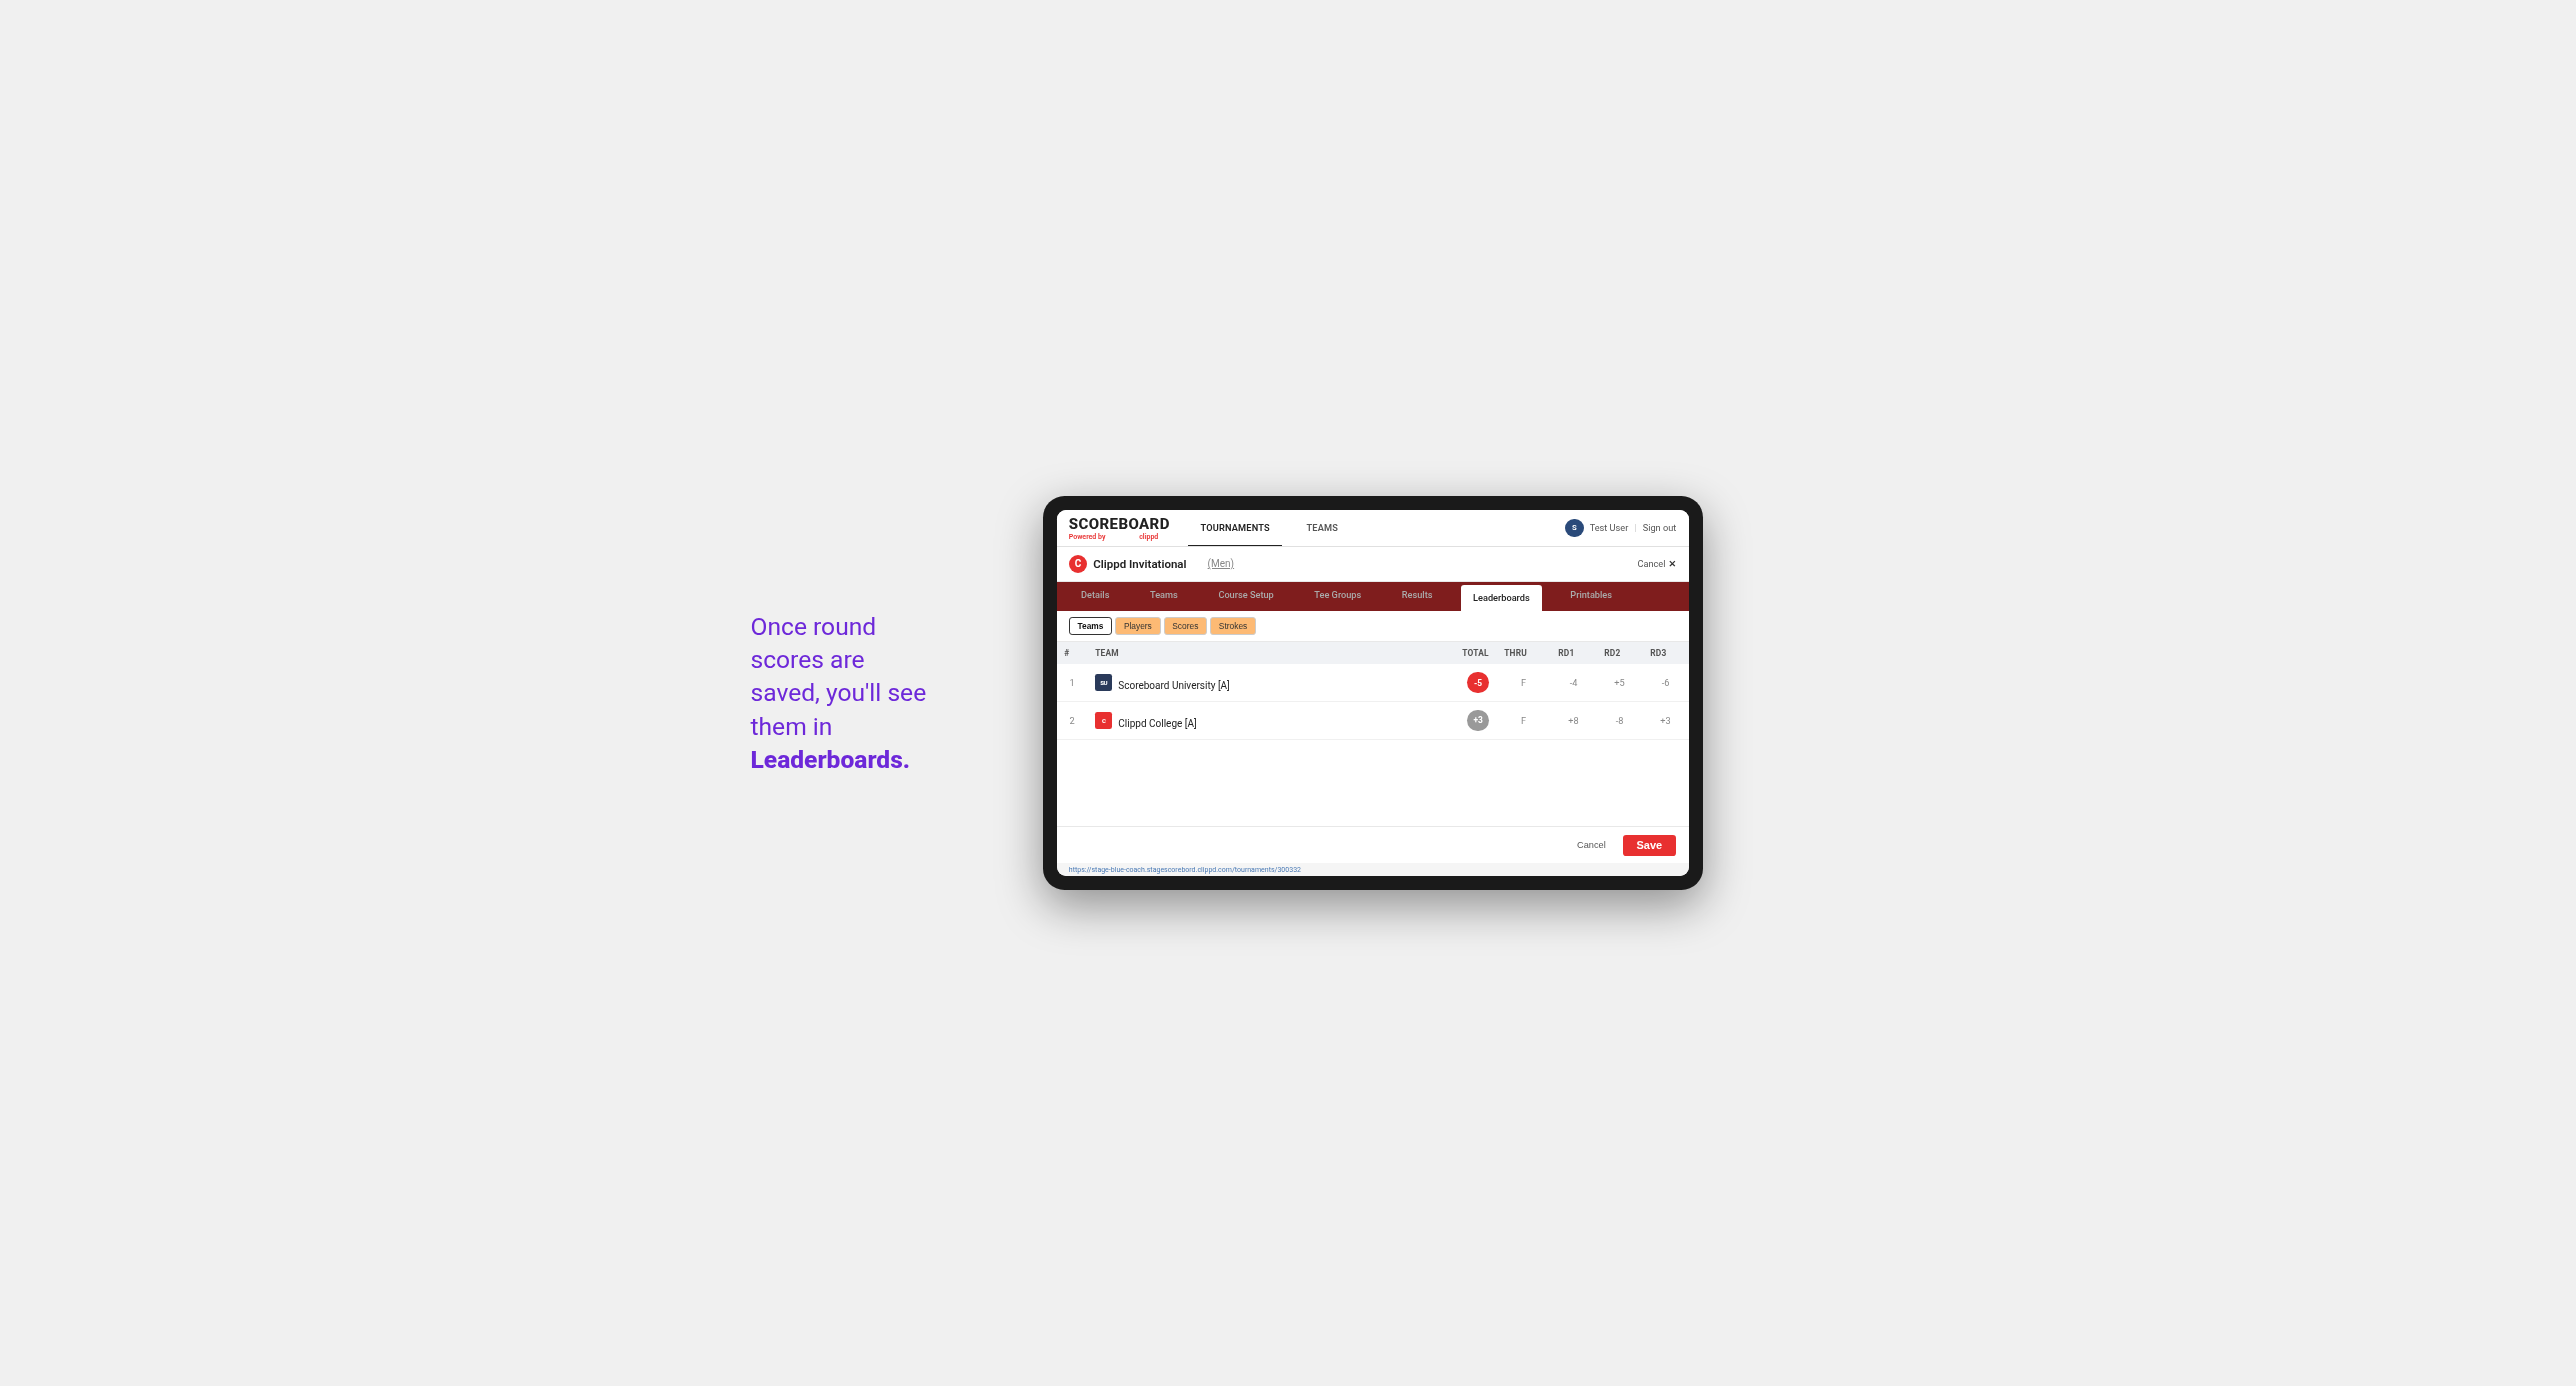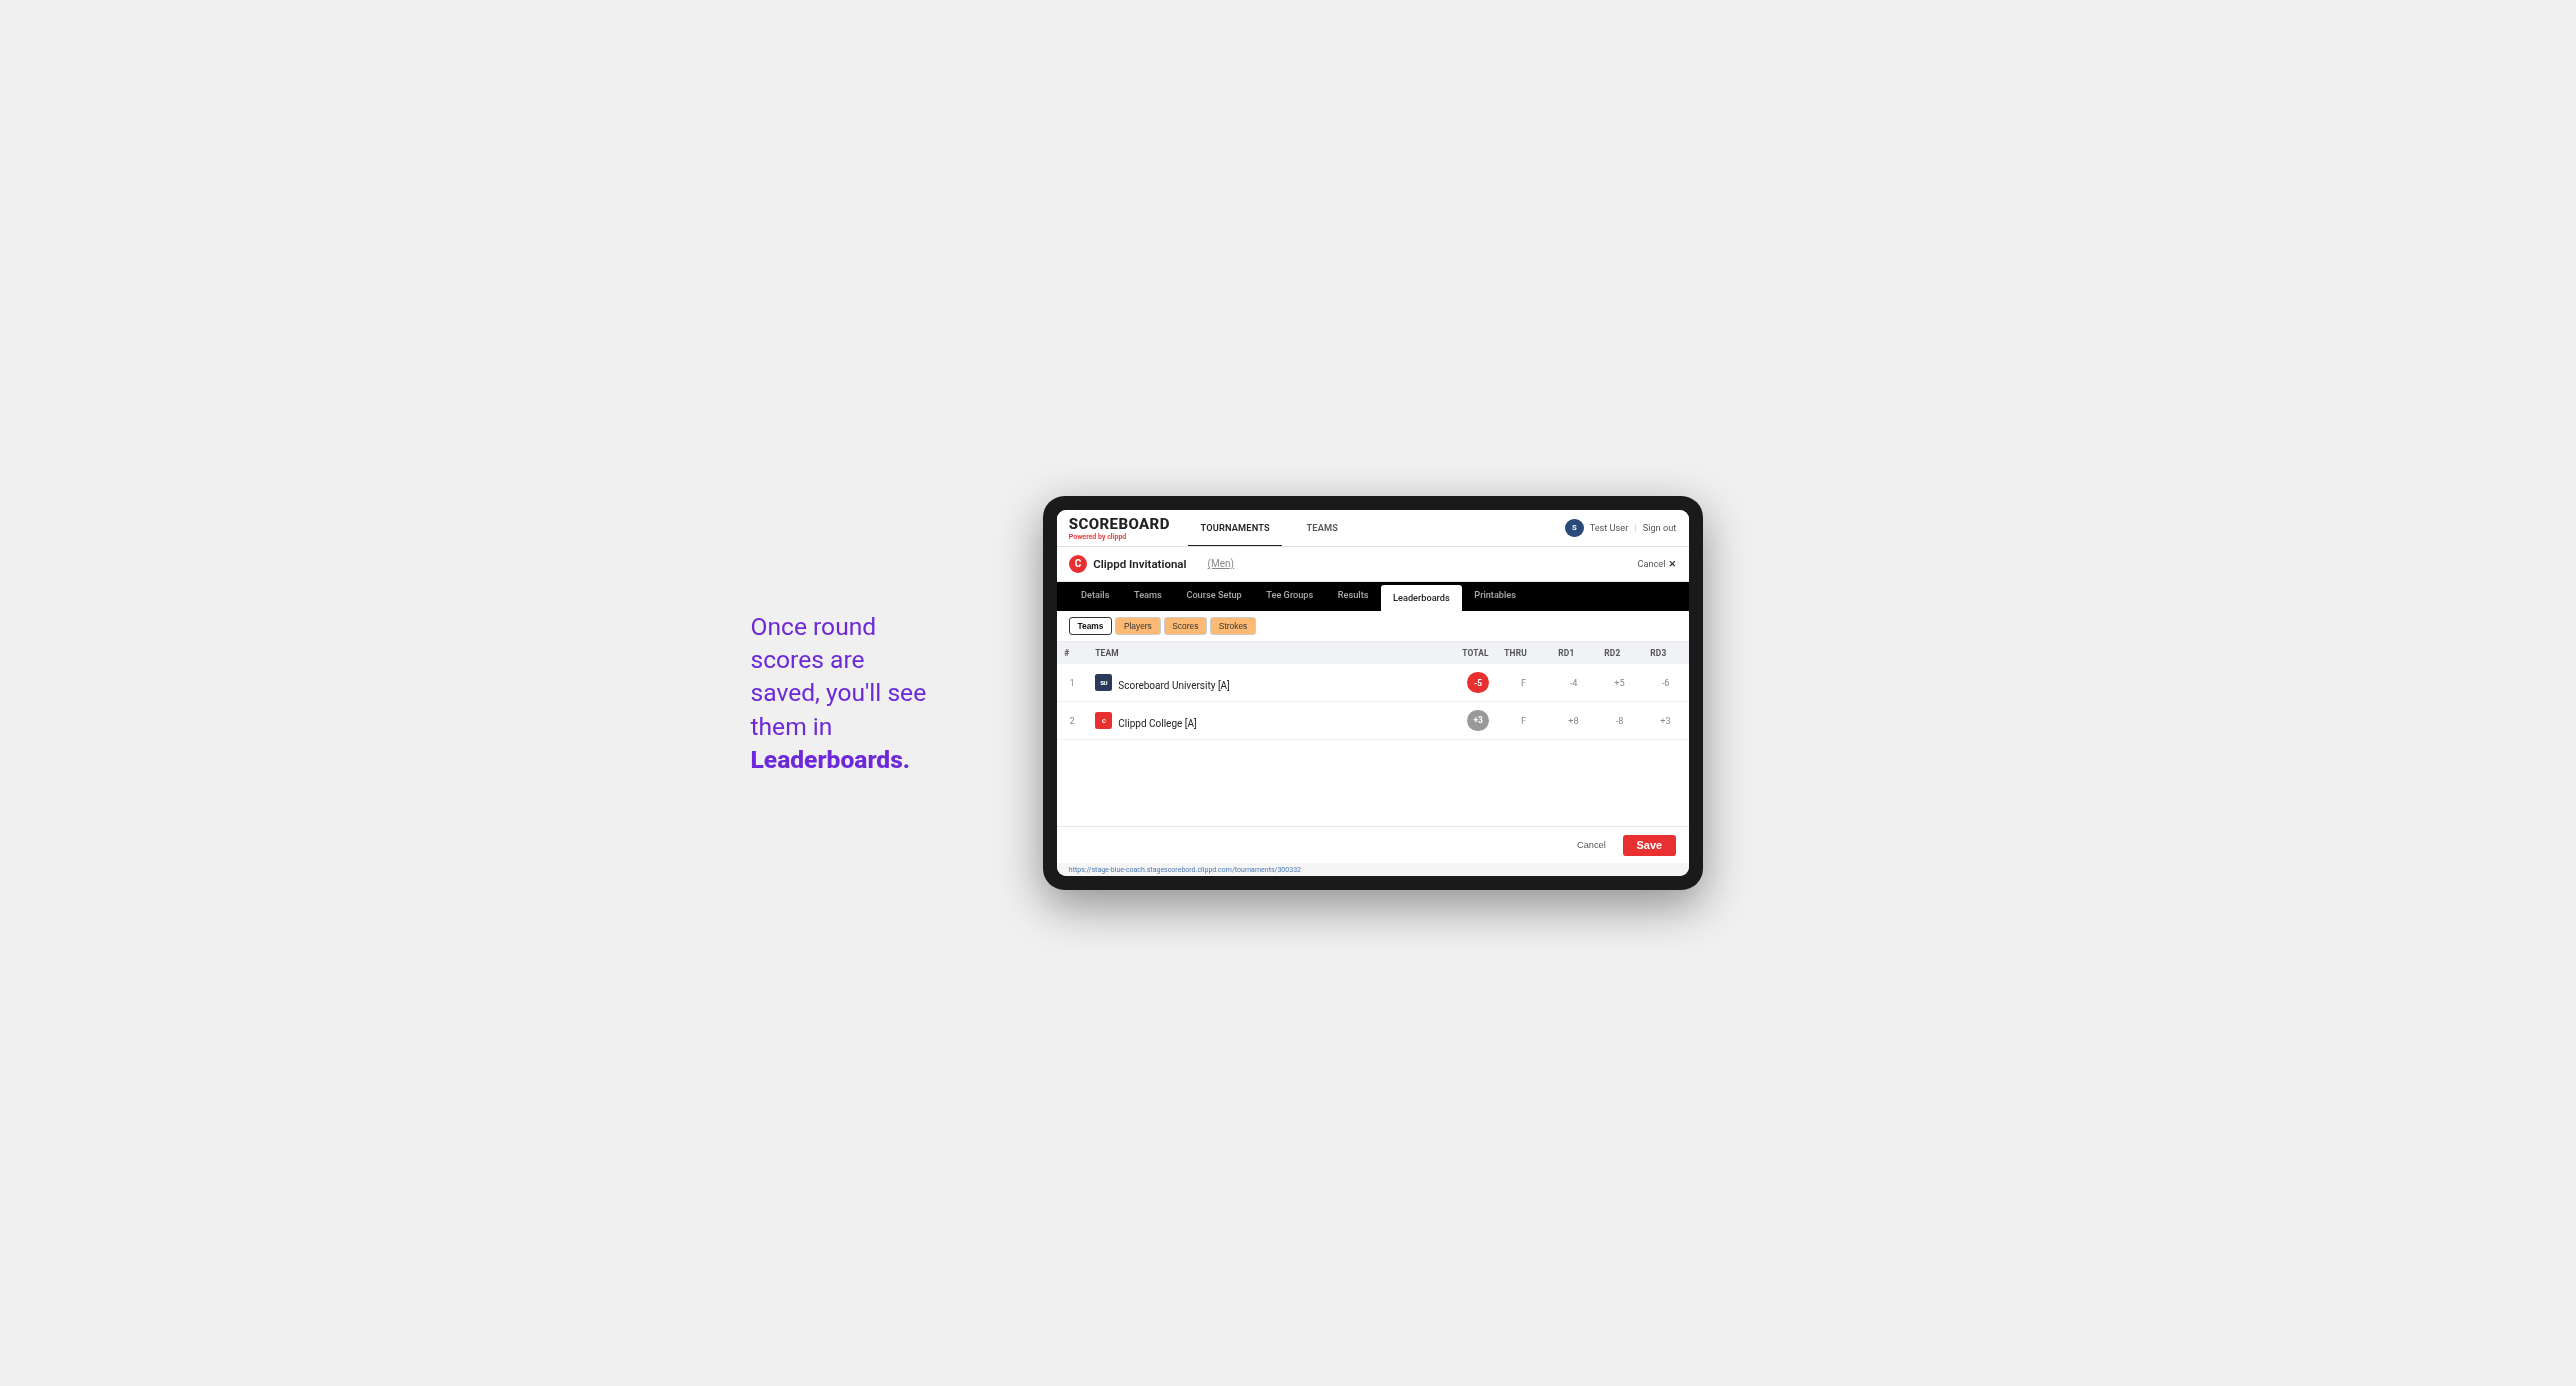--- a/index.html
+++ b/index.html
@@ -172,23 +172,24 @@
       align-items: center;
       gap: 3.1px;
     }
     .cancel-x {
       font-weight: 700;
       color: #333;
     }
 
     
     .tabs-bar {
-      background: #000000;
+      background: #7f1d1d;
       display: flex;
       padding: 0 12.3px;
+      gap: 16px;
     }
     .tab {
       padding: 7.7px 12.3px;
       font-size: 9.2px;
       color: #aaa;
       cursor: pointer;
       font-weight: 500;
       border-bottom: 1.5px solid transparent;
     }
     .tab.active {
@@ -372,21 +373,21 @@
     <strong>Leaderboards.</strong>
   </div>
 
   <div class="tablet-frame">
     <div class="tablet-screen">
 
       <div class="top-nav">
         <div class="brand">
           <span class="brand-title">SCOREBOARD</span>
           <span class="brand-sub">
-            <span>Powered by </span><span style="color:#e83030;font-weight:600;">clippd</span>
+            <span>Powered by </span><span style="color:#e83030;font-weight:600;margin-left:32px;">clippd</span>
           </span>
         </div>
         <div class="nav-links">
           <div class="nav-link active">TOURNAMENTS</div>
           <div class="nav-link">TEAMS</div>
         </div>
         <div class="nav-right">
           <div class="user-avatar">S</div>
           <span>Test User</span>
           <span class="pipe">|</span>

